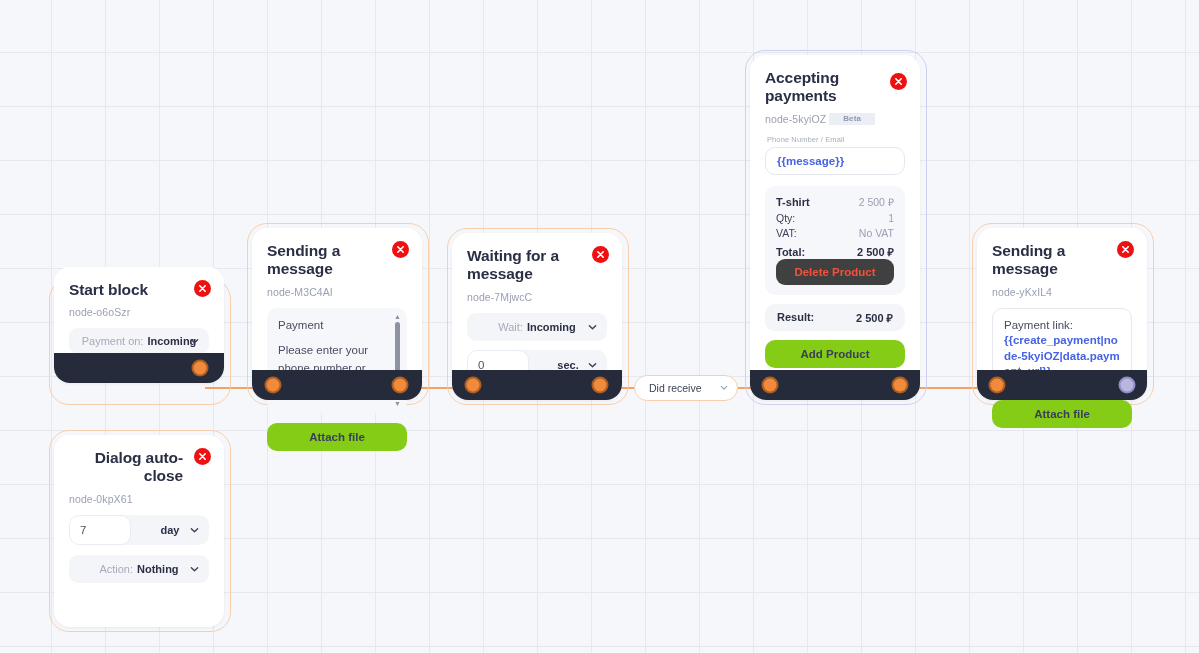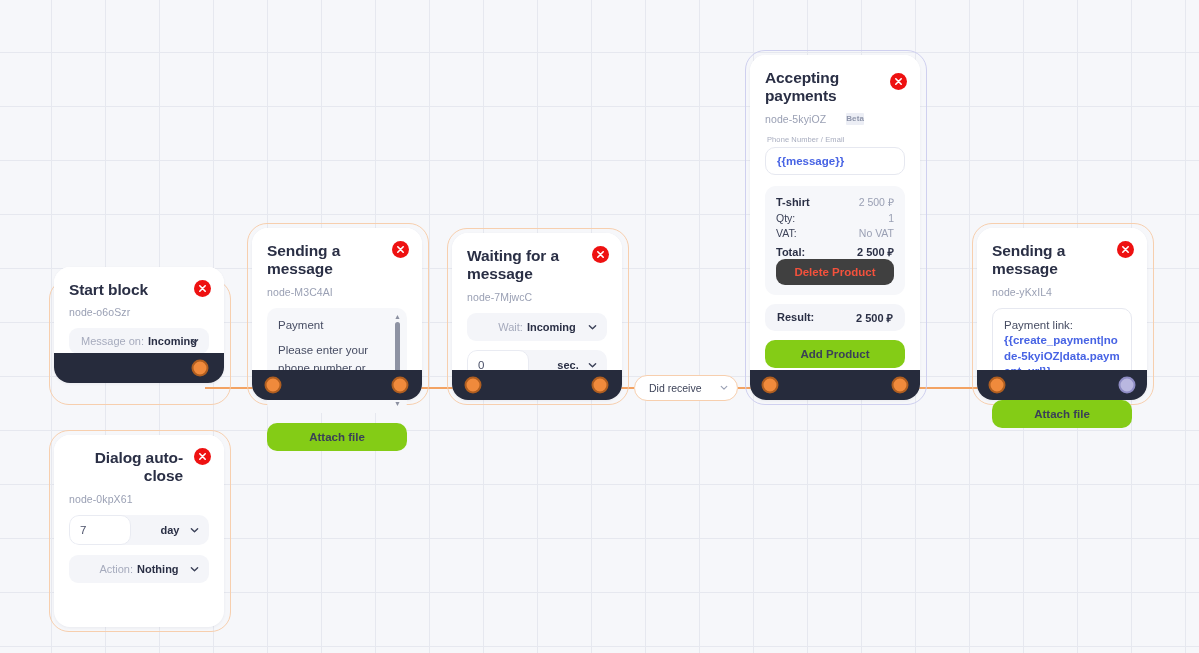--- a/index.html
+++ b/index.html
@@ -82,29 +82,29 @@
     padding-right: 26px;
     margin: 0 0 7px 0;
   }
   .node-id {
     font-size: 10.5px;
     color: #9aa0b4;
     letter-spacing: .1px;
     margin-bottom: 10px;
     display: flex;
     align-items: center;
-    gap: 20px;
+    gap: 3px;
   }
   .beta-badge {
     background: #eceef5;
     color: #8f96ab;
     font-size: 8px;
     font-weight: bold;
     border-radius: 1px;
-    padding: 2px 0;
+    padding: 2px 14px;
     line-height: 1;
   }
 
   
   .close-btn {
     position: absolute;
     top: 13px;
     right: 13px;
     width: 17px;
     height: 17px;
@@ -379,21 +379,21 @@
       <div class="close-btn">
         <svg width="9" height="9" viewBox="0 0 10 10">
           <path d="M2 2 L8 8 M8 2 L2 8" stroke="#fff" stroke-width="1.8" stroke-linecap="round"></path>
         </svg>
       </div>
       <div class="node-title">Start block</div>
       <div class="node-id">
         <span>node-o6oSzr</span>
       </div>
       <div class="ctl">
-        <span class="lbl">Message on:</span>
+        <span class="lbl">Payment on:</span>
         <span class="val">Incoming</span>
         <span class="caret">
           <svg width="9" height="9" viewBox="0 0 10 10">
               <path d="M1.5 3.5 L5 7 L8.5 3.5" stroke="#3a4057" stroke-width="1.5" fill="none" stroke-linecap="round" stroke-linejoin="round"></path>
             </svg>
         </span>
       </div>
     </div>
     <div class="node-footer">
       <div class="port" style="left:146px;"></div>

